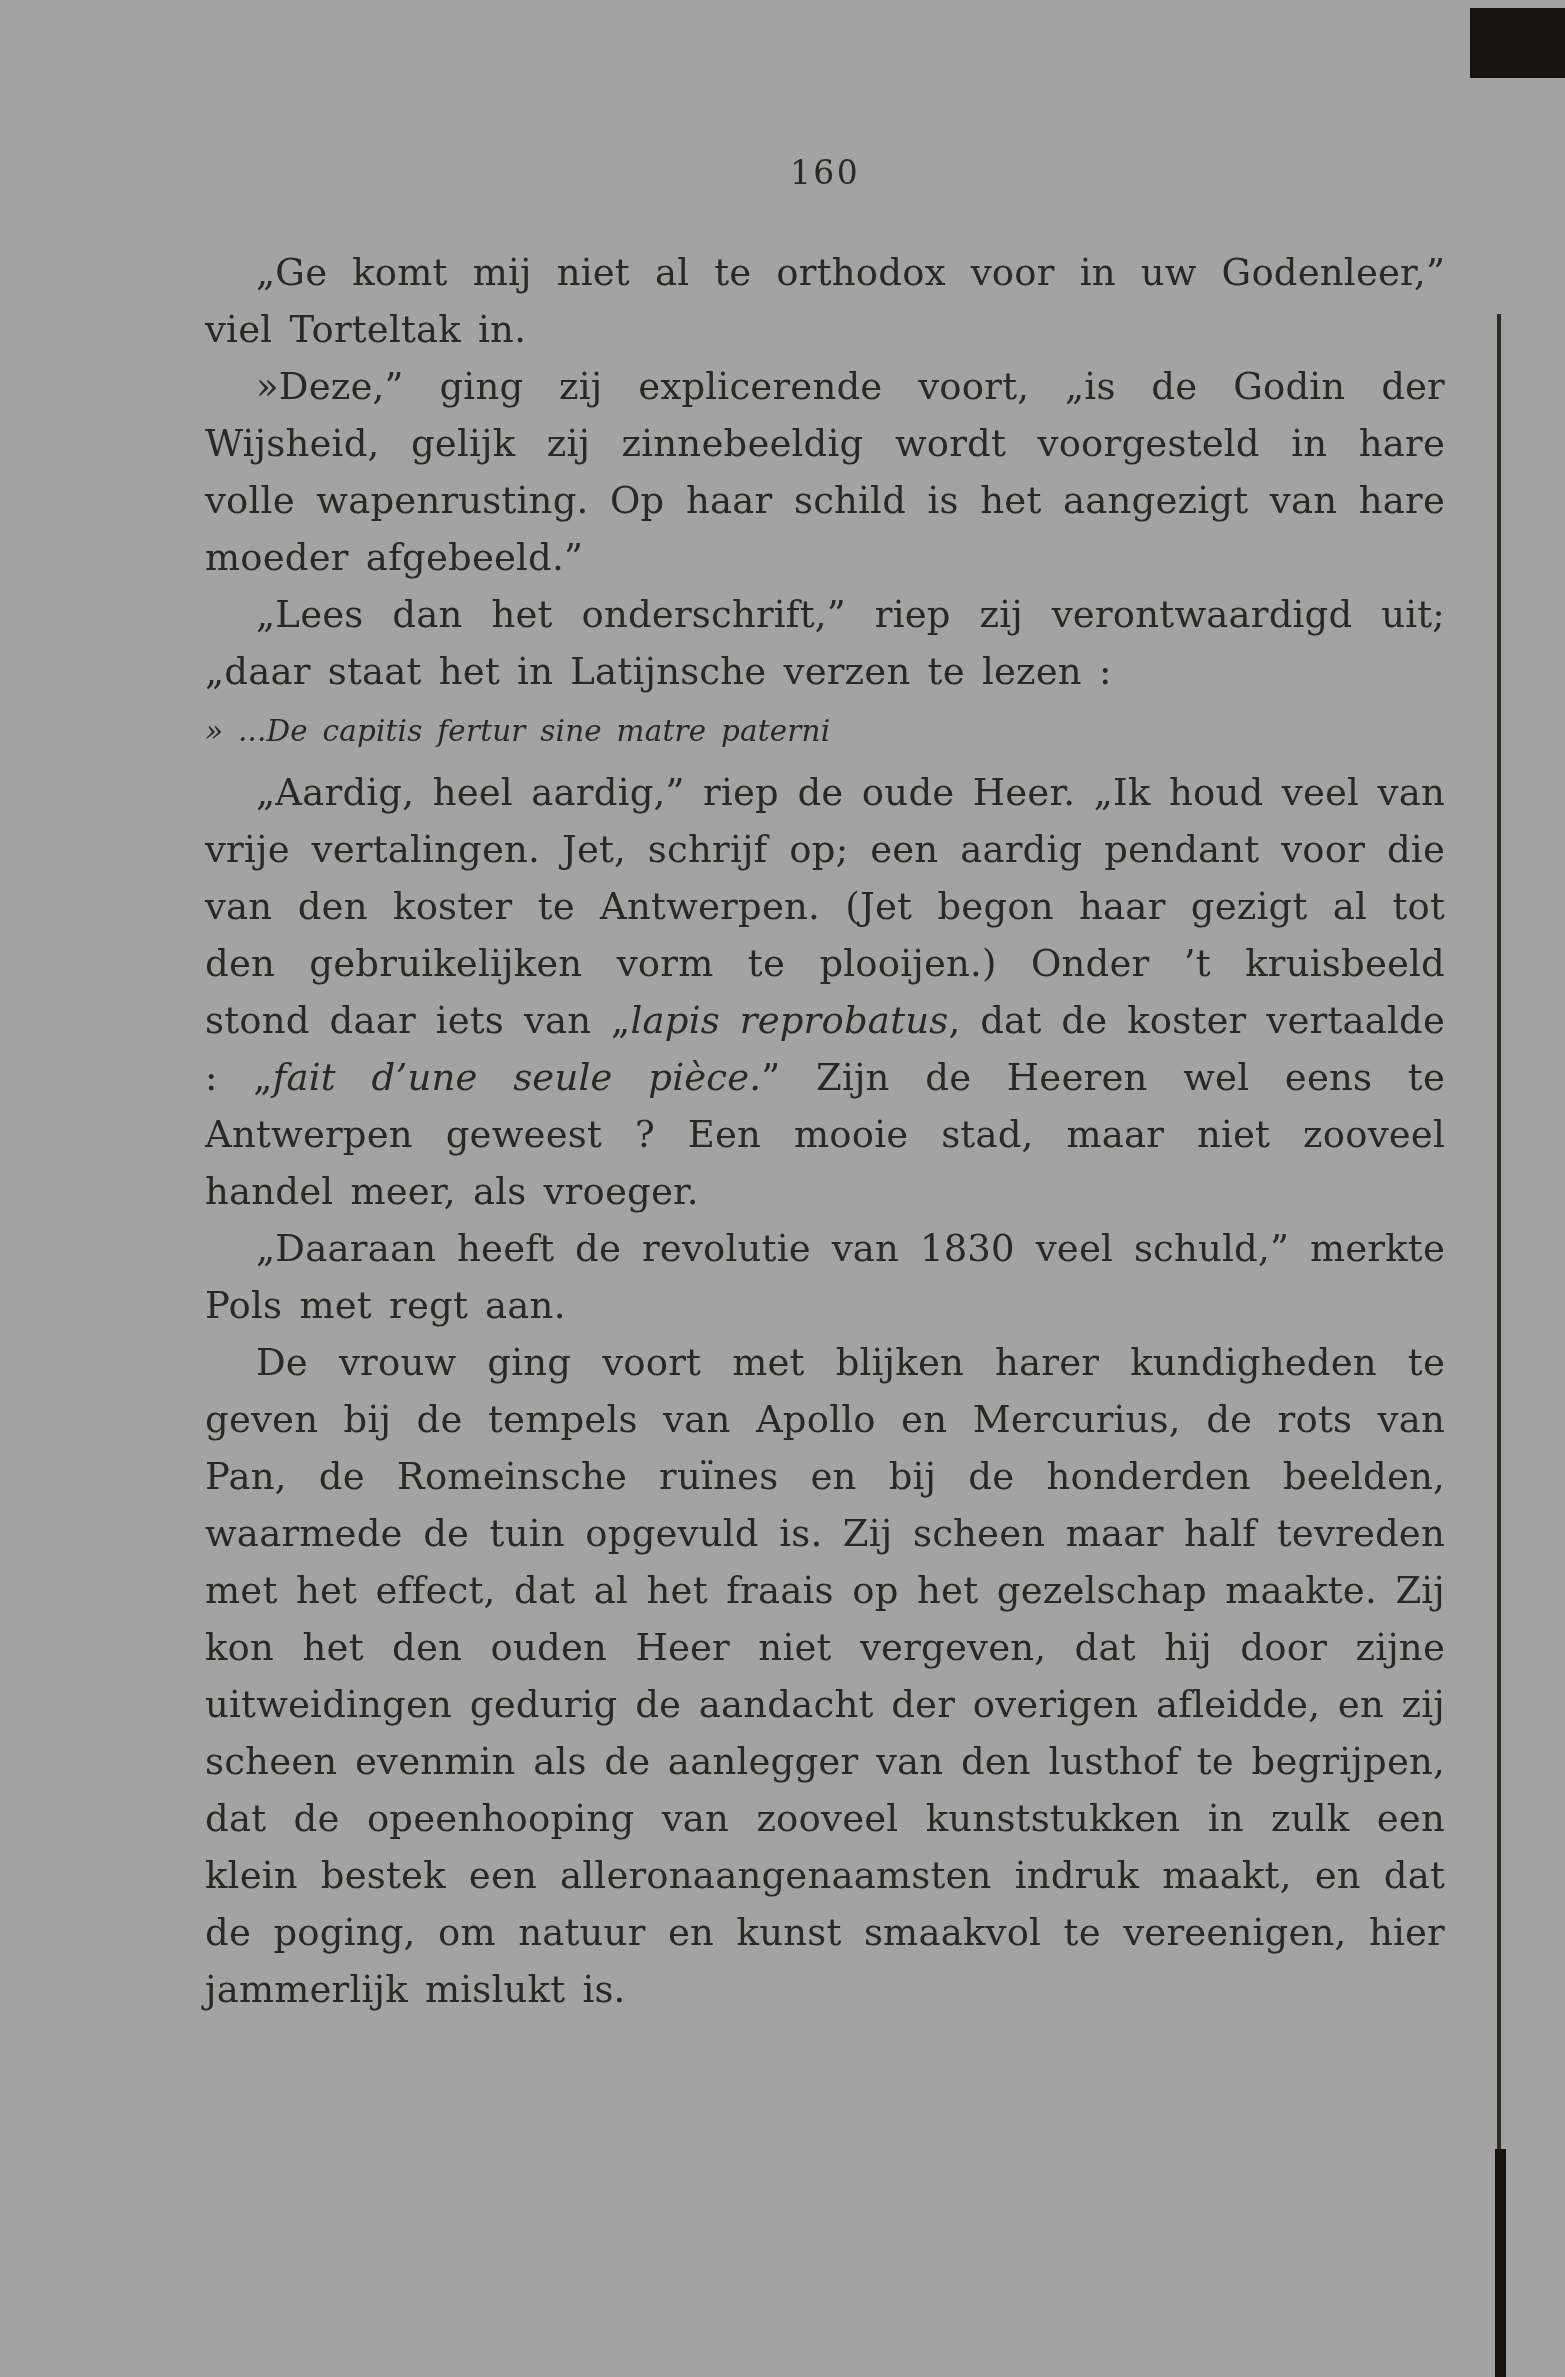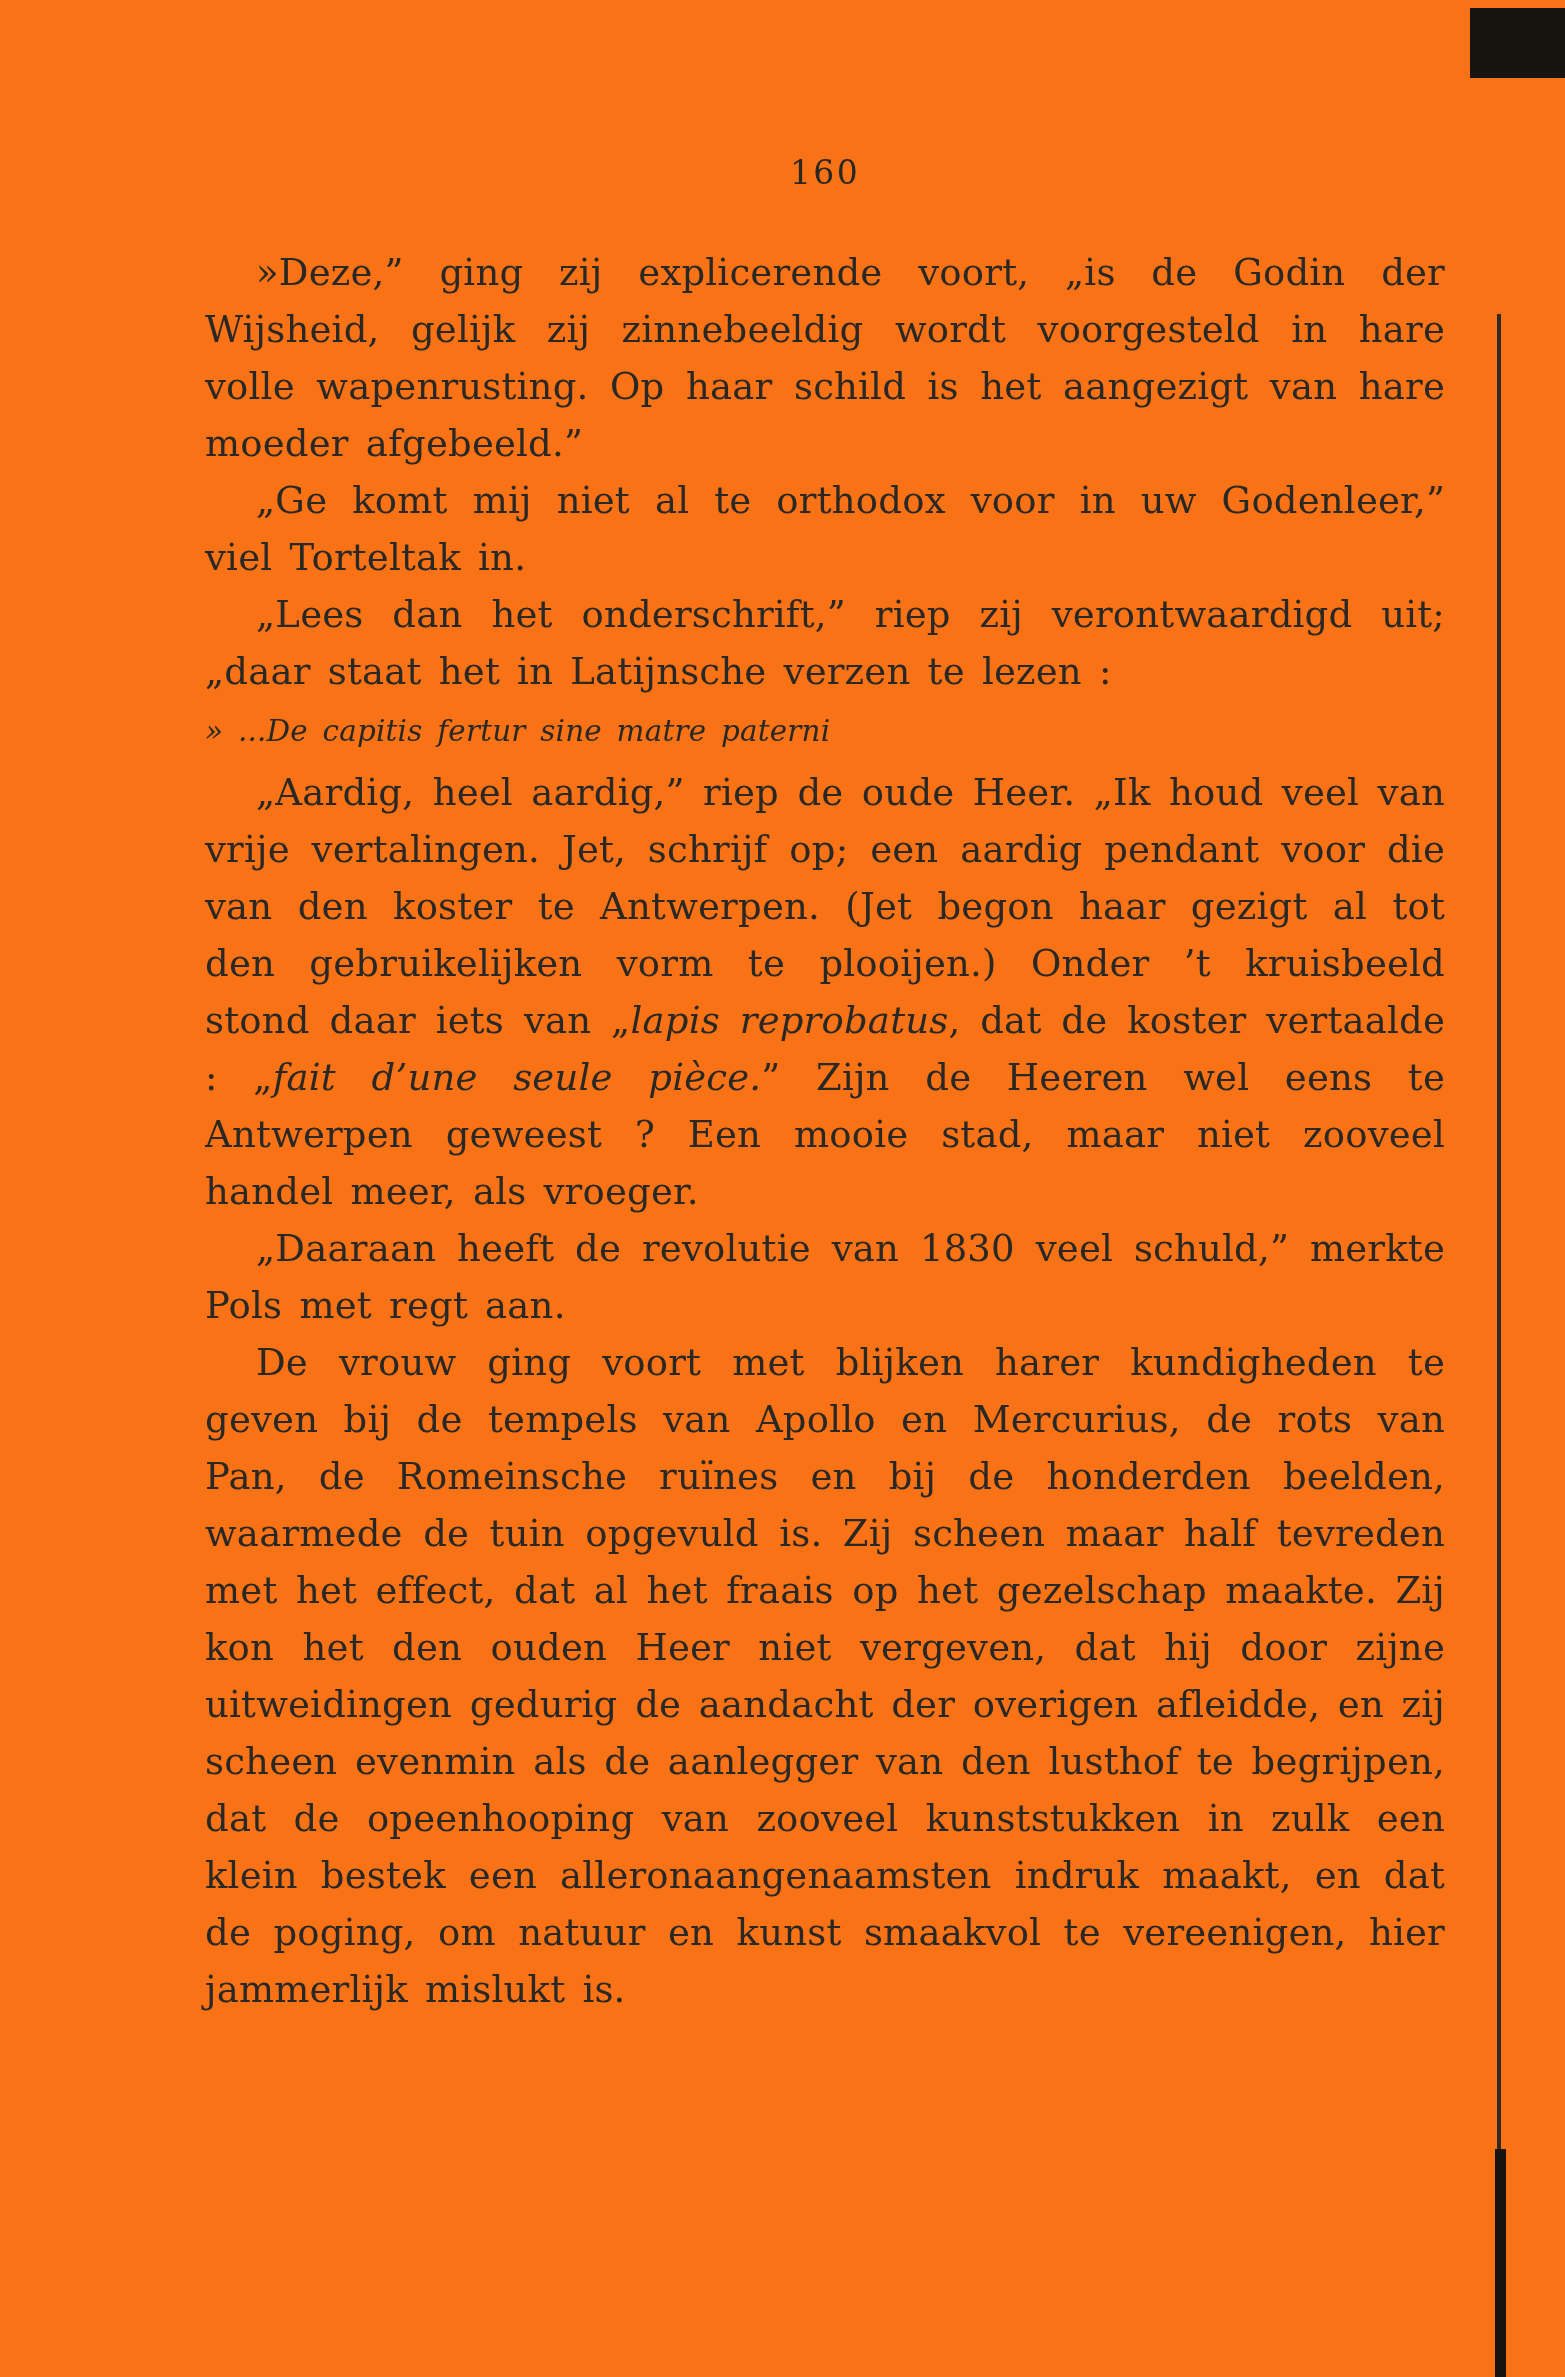--- a/index.html
+++ b/index.html
@@ -4,21 +4,21 @@
 <style>
   html, body {
     margin: 0;
     padding: 0;
     background: #ffffff;
   }
   .sheet {
     position: relative;
     width: 1566px;
     height: 2377px;
-    background: #f97316;
+    background: #a3a3a3;
     overflow: hidden;
     font-family: "DejaVu Serif", "Liberation Serif", serif;
     color: #2a2824;
   }
   .page-number {
     position: absolute;
     top: 153px;
     left: 205px;
     width: 1240px;
     text-align: center;
@@ -78,23 +78,23 @@
 </style>
 </head>
 <body>
 
 <div class="sheet">
 
   <div class="page-number">160</div>
 
   <div class="text-block">
 
+    <p class="para">„Ge komt mij niet al te orthodox voor in uw Godenleer,” viel Torteltak in.</p>
+
     <p class="para">»Deze,” ging zij explicerende voort, „is de Godin der Wijsheid, gelijk zij zinnebeeldig wordt voorgesteld in hare volle wapenrusting. Op haar schild is het aangezigt van hare moeder afgebeeld.”</p>
-
-    <p class="para">„Ge komt mij niet al te orthodox voor in uw Godenleer,” viel Torteltak in.</p>
 
     <p class="para">„Lees dan het onderschrift,” riep zij verontwaardigd uit; „daar staat het in Latijnsche verzen te lezen :</p>
 
     <div class="verse">
       <span class="vline">» ...De capitis fertur sine matre paterni</span>
     </div>
 
     <p class="para"><span>„Aardig, heel aardig,” riep de oude Heer. „Ik houd veel van vrije vertalingen. Jet, schrijf op; een aardig pendant voor die van den koster te Antwerpen. (Jet begon haar gezigt al tot den gebruikelijken vorm te plooijen.) Onder ’t kruisbeeld stond daar iets van „</span><em class="it">lapis reprobatus</em><span>, dat de koster vertaalde : „</span><em class="it">fait d’une seule pièce.</em><span>” Zijn de Heeren wel eens te Antwerpen geweest ? Een mooie stad, maar niet zooveel handel meer, als vroeger.</span></p>
 
     <p class="para">„Daaraan heeft de revolutie van 1830 veel schuld,” merkte Pols met regt aan.</p>

